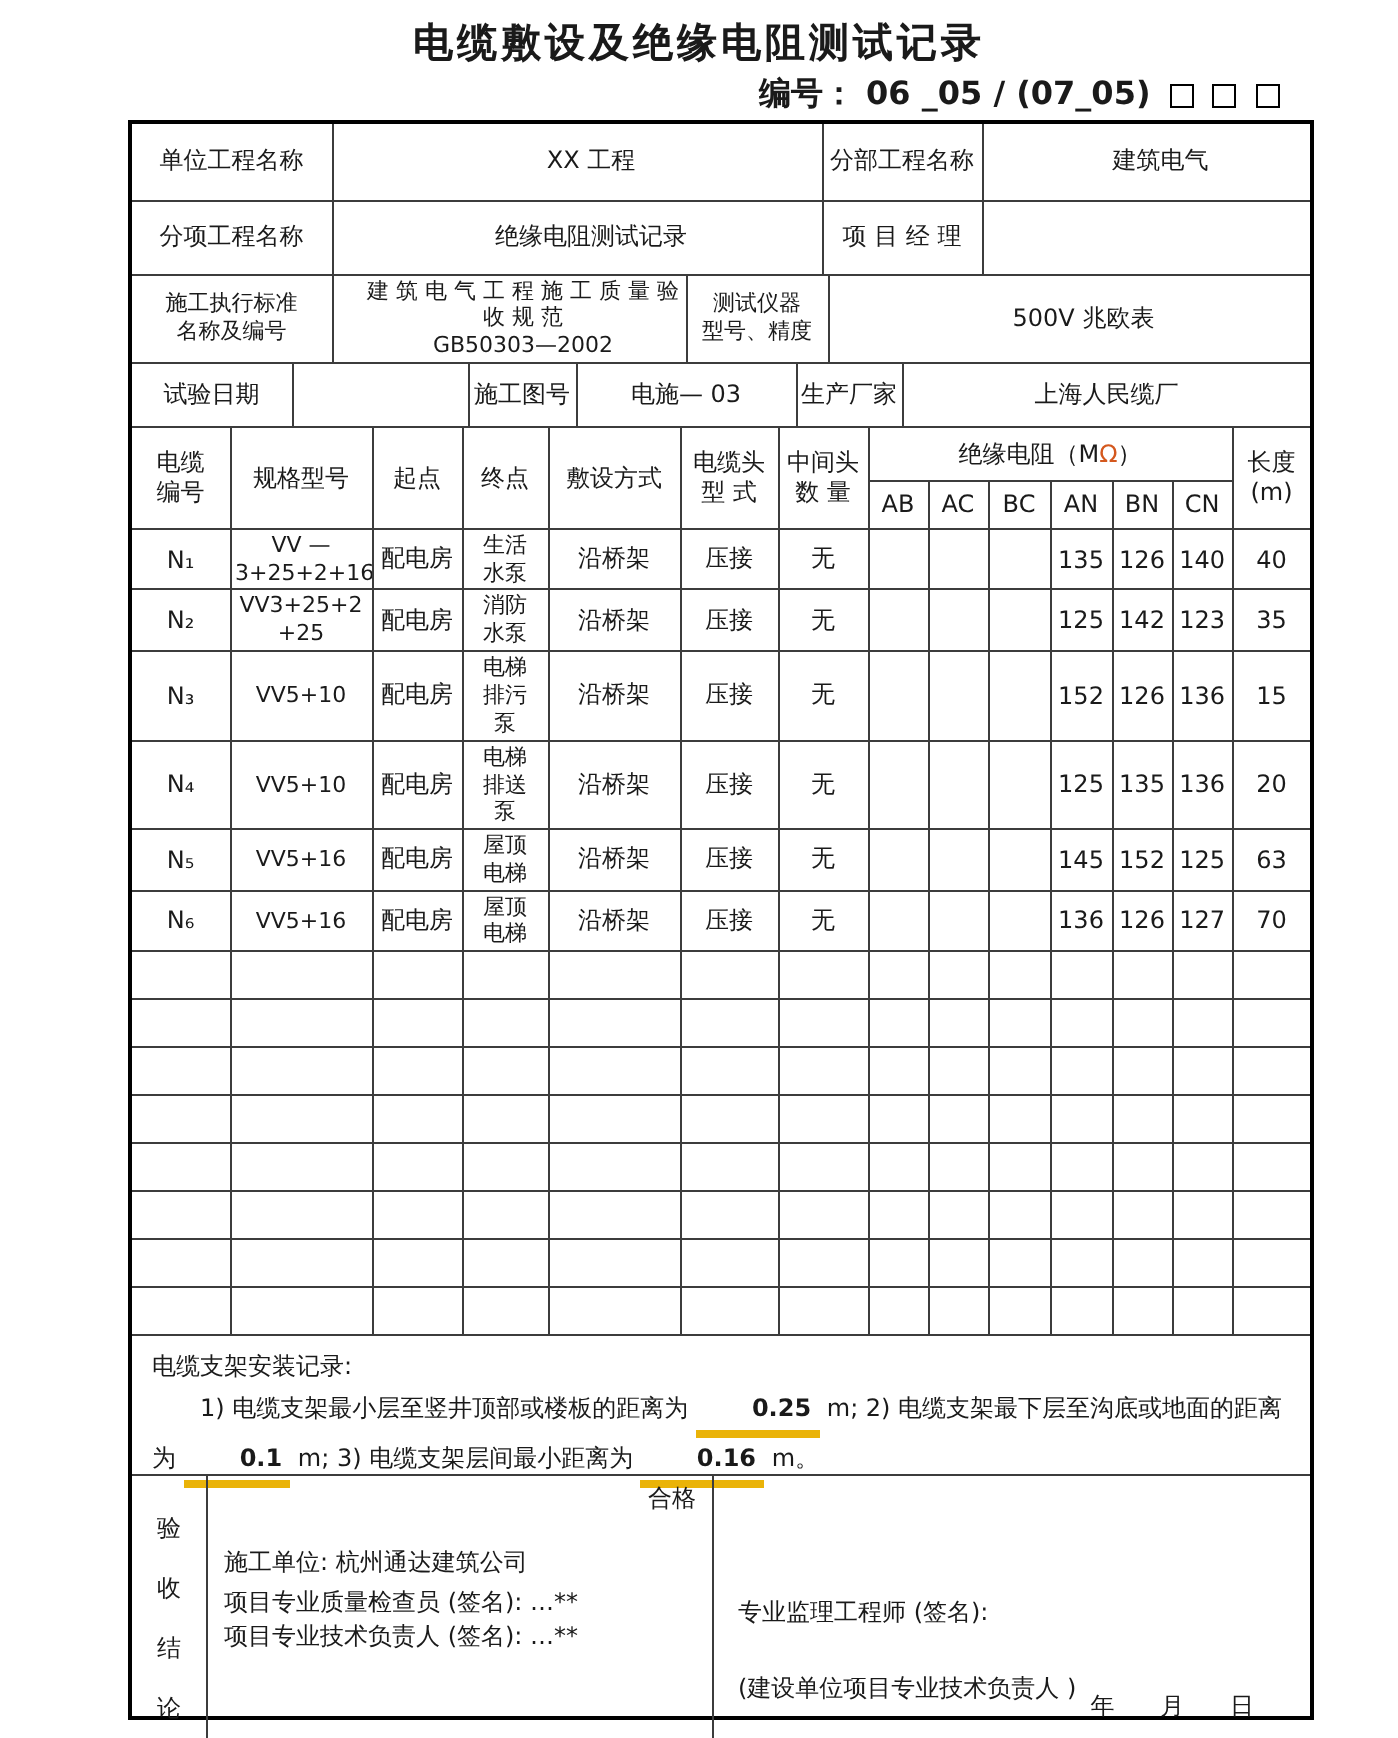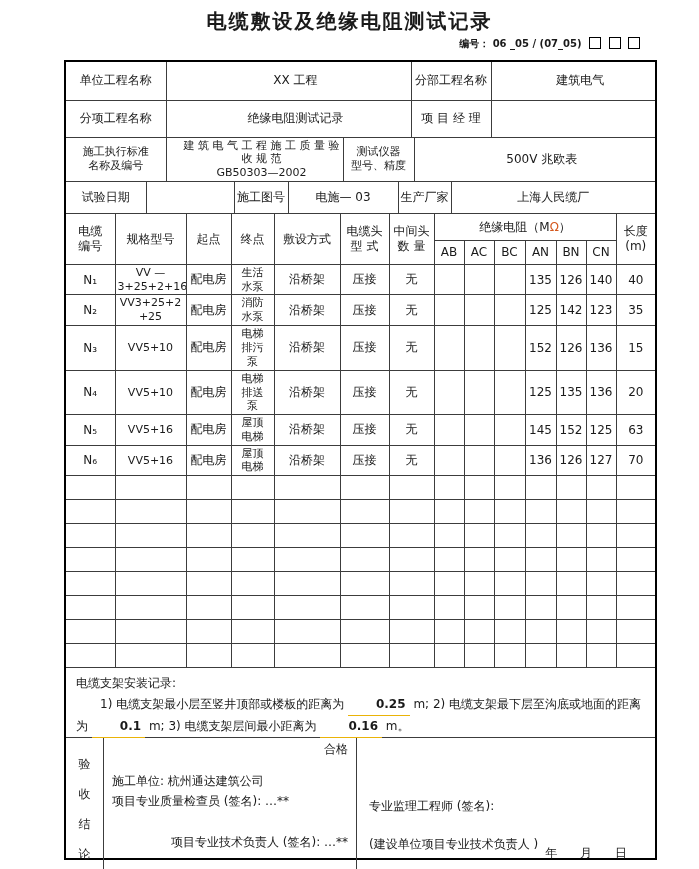--- a/index.html
+++ b/index.html
@@ -7,21 +7,21 @@
   .page {
     position:relative; width:699px; height:869px; background:#fff;
     font-family:"DejaVu Sans", sans-serif; color:#1a1a1a;
   }
   .title {
     position:absolute; top:8px; left:0; width:100%;
     text-align:center; font-size:20px; font-weight:bold; letter-spacing:2px;
   }
   .docno {
     position:absolute; top:37px; left:0; width:640px;
-    text-align:right; font-size:10px; font-weight:bold;
+    text-align:right; font-size:16px; font-weight:bold;
   }
   .docno .sq {
     display:inline-block; width:12px; height:12px; border:1.5px solid #000;
     margin-left:4px; vertical-align:-2px; background:#fff;
   }
   .form {
     position:absolute; left:64px; top:60px; width:593px; height:800px;
     border:2px solid #000; background:#fff;
   }
   table { width:100%; border-collapse:collapse; table-layout:fixed; }
@@ -36,35 +36,35 @@
   .small { font-size:11px; }
   .h38{height:38px} .h37{height:37px} .h36{height:36px} .h32{height:32px}
   .h26{height:26px} .h24{height:24px} .h30{height:30px} .h45{height:45px} .h40{height:40px}
   .notes {
     height:70px; border-bottom:1px solid #3c3c3c; font-size:12px;
     padding:5px 10px 0 10px; line-height:1.75;
   }
   .notes p { text-indent:2em; }
   .blank {
     display:inline-block; min-width:46px; text-align:center;
-    border-bottom:1px solid #eab308; padding:0 4px; font-weight:bold;
+    border-bottom:4px solid #eab308; padding:0 4px; font-weight:bold;
   }
   .signoff { display:flex; height:142px; }
   .signoff .vcol {
     width:38px; border-right:1px solid #3c3c3c; display:flex; flex-direction:column;
     justify-content:center; align-items:center; gap:13px; font-size:12px;
   }
   .signoff .mid {
     width:253px; border-right:1px solid #3c3c3c; padding:3px 8px; font-size:12px;
     text-align:left;
   }
   .signoff .mid .result { text-align:right; margin-bottom:8px; }
   .signoff .mid .l1 { margin-top:15px; }
   .signoff .mid .l2 { margin-top:3px; }
-  .signoff .mid .l3 { margin-top:24px;text-align:right; }
+  .signoff .mid .l3 { margin-top:0; }
   .signoff .right { flex:1; position:relative; padding:60px 8px 0 12px; font-size:12px; text-align:left; }
   .signoff .right .r2 { margin-top:21px; }
   .signoff .date { position:absolute; right:28px; bottom:18px; white-space:pre; }
 </style>
 </head>
 <body>
 
 <div class="page">
 
   <div class="title">电缆敷设及绝缘电阻测试记录</div>

